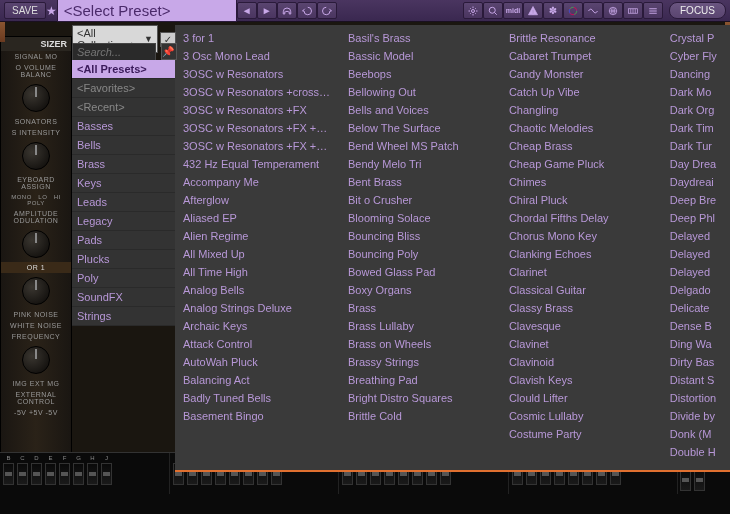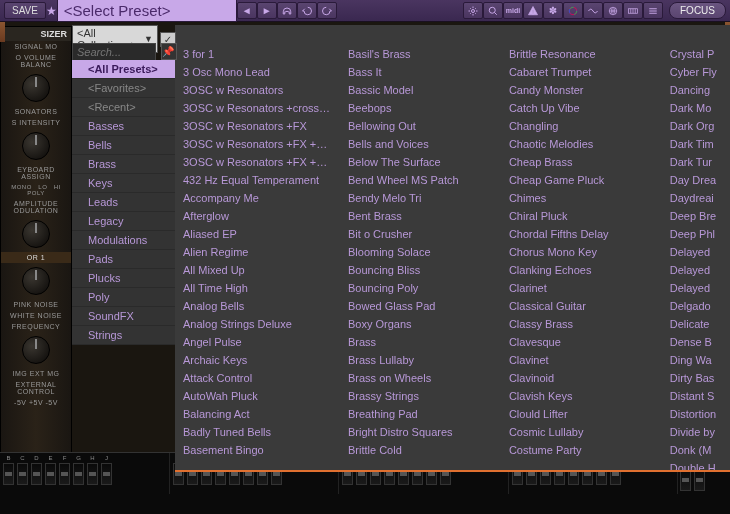--- a/index.html
+++ b/index.html
@@ -9,42 +9,42 @@
 .save-btn { background:linear-gradient(#5a4570,#4a3560); color:#ddd; font-size:10px; padding:2px 7px; border:1px solid #2a1a3a; border-radius:2px; cursor:pointer; }
 .star { color:#c8a8e8; font-size:12px; }
 .preset-field { background:#c8a8e8; color:#4a2a6a; font-size:15px; padding:2px 6px; width:180px; border:1px solid #2a1a3a; display:flex; align-items:flex-start; }
 .ico-btn { width:20px; height:17px; background:linear-gradient(#5a4570,#4a3560); border:1px solid #2a1a3a; border-radius:2px; display:flex; align-items:center; justify-content:center; cursor:pointer; color:#c8a8e8; font-size:10px; }
 .ico-btn svg { width:12px; height:12px; fill:#c8a8e8; stroke:#c8a8e8; }
 .focus-btn { background:linear-gradient(#6a5580,#5a4570); color:#eee; font-size:10px; padding:2px 10px; border:1px solid #2a1a3a; border-radius:8px; margin-left:6px; cursor:pointer; }
 .spacer { flex:1; }
 
 .workspace { position:relative; height:472px; }
 .synth-bg { position:absolute; inset:0; background:#1a1610; }
-.synth-col { position:absolute; top:4px; width:72px; height:450px; background:linear-gradient(90deg,#1a1612,#2a2218,#1a1612); border:1px solid #000; }
+.synth-col { position:absolute; top:14px; width:72px; height:450px; background:linear-gradient(90deg,#1a1612,#2a2218,#1a1612); border:1px solid #000; }
 .synth-label { font-size:7px; color:#999; text-align:center; padding:2px 1px; letter-spacing:.5px; }
 .synth-title { font-size:9px; color:#ddd; font-weight:bold; text-align:right; padding:2px 4px; background:#2a2620; }
 .knob { width:28px; height:28px; margin:4px auto; border-radius:50%; background:radial-gradient(circle at 35% 35%,#3a3630,#0a0806); border:1px solid #000; position:relative; }
 .knob::after { content:''; position:absolute; left:48%; top:2px; width:2px; height:10px; background:#888; }
 
 .coll-row { position:absolute; left:72px; top:3px; display:flex; align-items:center; gap:2px; z-index:6; }
 .coll-select { background:#d8d8d8; color:#333; font-size:11px; padding:1px 4px; width:86px; border:1px solid #555; display:flex; justify-content:space-between; align-items:center; }
 .coll-select .caret { font-size:9px; }
 .check-ico, .pin-ico { width:16px; height:15px; background:#ccc; border:1px solid #555; display:flex; align-items:center; justify-content:center; color:#333; font-size:10px; cursor:pointer; }
 
 .search-row { position:absolute; left:72px; top:21px; z-index:6; }
 .search-input { background:#2a2a2a; color:#888; font-style:italic; font-size:11px; padding:2px 4px; width:84px; border:1px solid #444; }
 .pin2 { position:absolute; left:161px; top:21px; width:16px; height:17px; background:#333; border:1px solid #555; display:flex; align-items:center; justify-content:center; color:#aaa; font-size:10px; cursor:pointer; z-index:6; }
 
 .cat-list { position:absolute; left:72px; top:38px; width:103px; z-index:6; }
-.cat-item { background:#333; color:#b898d8; font-size:11px; padding:3px 16px; border-bottom:1px solid #2a2a2a; cursor:pointer; }
+.cat-item { background:#333; color:#b898d8; font-size:11px; padding:3px 5px; border-bottom:1px solid #2a2a2a; cursor:pointer; }
 .cat-item.sel { background:#c8a8e8; color:#3a1a5a; font-weight:bold; }
 .cat-item.dim { color:#888; }
 
 .preset-panel { position:absolute; left:175px; top:3px; right:0; height:447px; background:#3a3a3a; z-index:5; display:flex; overflow:hidden; }
-.preset-col { width:165px; padding:20px 0; }
+.preset-col { width:165px; padding:4px 0; }
 .preset-item { color:#b898d8; font-size:11px; padding:3px 8px; white-space:nowrap; overflow:hidden; text-overflow:ellipsis; cursor:pointer; }
 
 .orange-bar { position:absolute; left:175px; right:0; top:448px; height:2px; background:#e07030; z-index:5; }
 
 .patch-strip { position:absolute; left:0; right:0; bottom:0; height:42px; background:#0a0a0a; border-top:1px solid #333; display:flex; }
 .patch-mod { flex:1; border-right:1px solid #222; padding:2px 3px; }
 .patch-labels { display:flex; gap:3px; font-size:6px; color:#888; }
 .patch-labels span { width:11px; text-align:center; }
 .fader-row { display:flex; gap:3px; margin-top:2px; }
 .fader { width:11px; height:22px; background:linear-gradient(#0a0a0a,#1a1a1a); border:1px solid #333; position:relative; }
@@ -191,21 +191,20 @@
   <div class="cat-list" id="cat-list">
       <div class="cat-item sel">&lt;All Presets&gt;</div>
       <div class="cat-item dim">&lt;Favorites&gt;</div>
       <div class="cat-item dim">&lt;Recent&gt;</div>
       <div class="cat-item">Basses</div>
       <div class="cat-item">Bells</div>
       <div class="cat-item">Brass</div>
       <div class="cat-item">Keys</div>
       <div class="cat-item">Leads</div>
       <div class="cat-item">Legacy</div>
-      <div class="cat-item">Modulations</div>
       <div class="cat-item">Pads</div>
       <div class="cat-item">Plucks</div>
       <div class="cat-item">Poly</div>
       <div class="cat-item">SoundFX</div>
       <div class="cat-item">Strings</div>
     </div>
 
   <div class="preset-panel">
     <div class="preset-col" id="pc1">
         <div class="preset-item">3 for 1</div>
@@ -217,31 +216,29 @@
         <div class="preset-item">3OSC w Resonators +FX +VCF_cc...</div>
         <div class="preset-item">432 Hz Equal Temperament</div>
         <div class="preset-item">Accompany Me</div>
         <div class="preset-item">Afterglow</div>
         <div class="preset-item">Aliased EP</div>
         <div class="preset-item">Alien Regime</div>
         <div class="preset-item">All Mixed Up</div>
         <div class="preset-item">All Time High</div>
         <div class="preset-item">Analog Bells</div>
         <div class="preset-item">Analog Strings Deluxe</div>
-        <div class="preset-item">Angel Pulse</div>
         <div class="preset-item">Archaic Keys</div>
         <div class="preset-item">Attack Control</div>
         <div class="preset-item">AutoWah Pluck</div>
         <div class="preset-item">Balancing Act</div>
         <div class="preset-item">Badly Tuned Bells</div>
         <div class="preset-item">Basement Bingo</div>
       </div>
     <div class="preset-col" id="pc2">
         <div class="preset-item">Basil's Brass</div>
-        <div class="preset-item">Bass It</div>
         <div class="preset-item">Bassic Model</div>
         <div class="preset-item">Beebops</div>
         <div class="preset-item">Bellowing Out</div>
         <div class="preset-item">Bells and Voices</div>
         <div class="preset-item">Below The Surface</div>
         <div class="preset-item">Bend Wheel MS Patch</div>
         <div class="preset-item">Bendy Melo Tri</div>
         <div class="preset-item">Bent Brass</div>
         <div class="preset-item">Bit o Crusher</div>
         <div class="preset-item">Blooming Solace</div>

